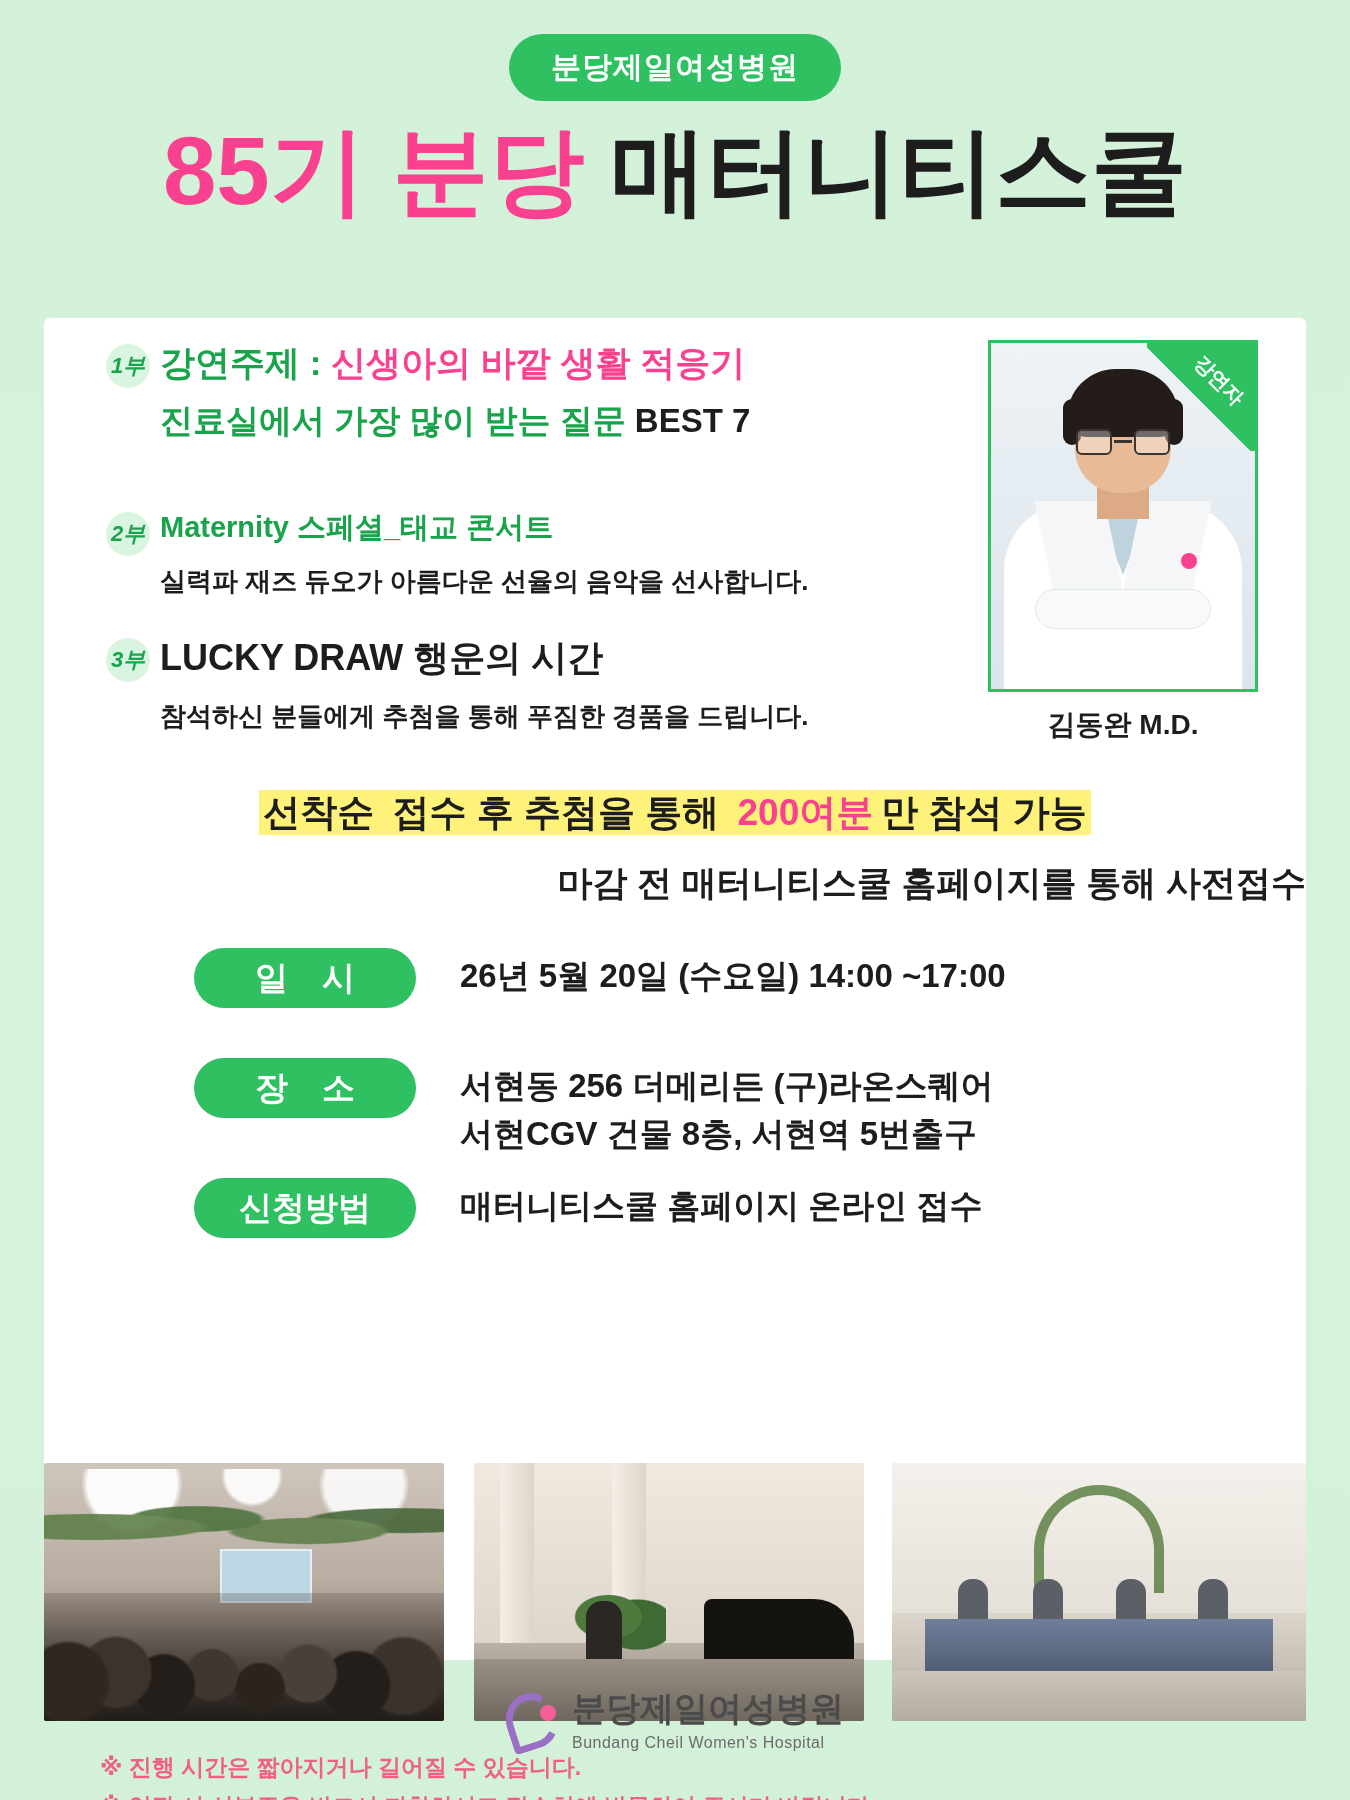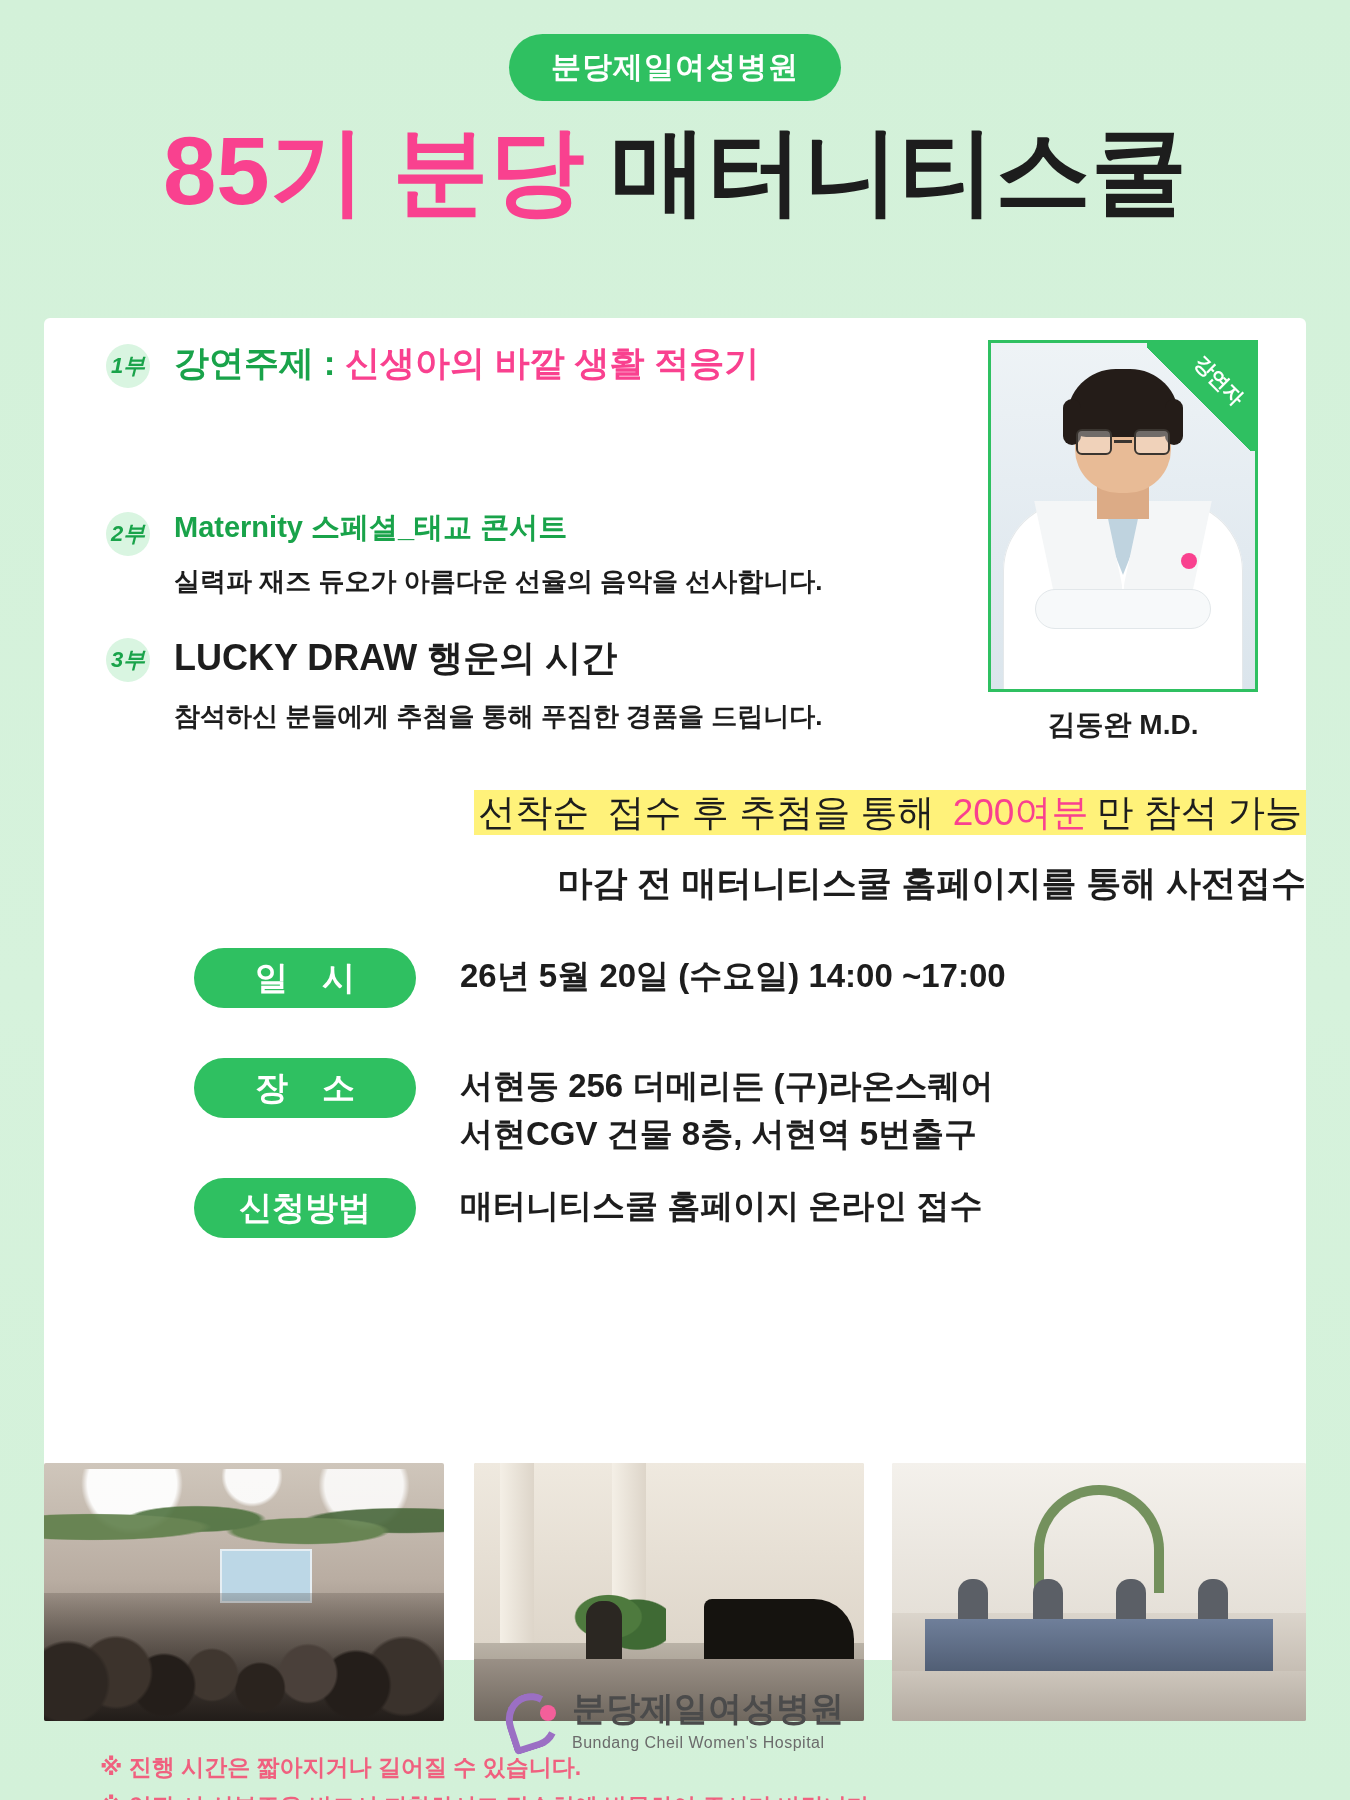--- a/index.html
+++ b/index.html
@@ -57,21 +57,21 @@
   .part-badge {
     position: absolute;
     left: 0; top: 4px;
     width: 44px; height: 44px;
     border-radius: 50%;
     background: #d9f5e1;
     color: #19a34a;
     font-size: 22px; font-weight: bold;
     display: flex; align-items: center; justify-content: center; font-style: italic;
   }
-  .part-body { margin-left: 68px; }
+  .part-body { margin-left: 54px; }
 
   .p1 { top: 22px; }
   .p1 .line1 { font-size: 35px; font-weight: bold; color: #19a34a; white-space: nowrap; }
   .p1 .line1 .pinktext { color: #f9418f; }
   .p1 .line2 { font-size: 33px; font-weight: bold; color: #19a34a; margin-top: 12px; white-space: nowrap;}
   .p1 .line2 .dk { color: #1d1d1d; }
   .p1 .line3 { font-size: 26px; font-weight: bold; color: #1d1d1d; margin-top: 16px; white-space: nowrap;}
 
   .p2 { top: 190px; }
   .p2 .line1 { font-size: 29px; font-weight: bold; color: #19a34a; white-space: nowrap;}
@@ -191,22 +191,22 @@
   }
   .speaker-name {
     margin-top: 14px;
     text-align: center;
     font-size: 28px; font-weight: bold; color: #1d1d1d;
   }
 
   
   .hl1 {
     position: absolute; top: 470px; left: 0; width: 100%;
-    text-align: right;
-    font-size: 37px; font-weight: normal; color: #1d1d1d;
+    text-align: center;
+    font-size: 37px; font-weight: bold; color: #1d1d1d;
     white-space: nowrap;
   }
   .hl1 .mark {
     background: #fff27a; padding: 2px 4px;
   }
   .hl1 .pink { color: #f9418f; }
   .hl2 {
     position: absolute; top: 542px; left: 0; width: 100%;
     text-align: right;
     font-size: 35px; font-weight: bold; color: #1d1d1d;
@@ -381,20 +381,24 @@
 
   <div class="card">
 
     <div class="program">
 
       <div class="part p1">
         <div class="part-badge">1부</div>
         <div class="part-body">
           <div class="line1">
             <span>강연주제 : </span><span class="pinktext">신생아의 바깥 생활 적응기</span>
+          </div>
+          <div class="line2">
+            <span>진료실에서 가장 많이 받는 질문</span>
+            <span class="dk">BEST 7</span>
           </div>
         </div>
       </div>
 
       <div class="part p2">
         <div class="part-badge">2부</div>
         <div class="part-body">
           <div class="line1">Maternity 스페셜_태교 콘서트</div>
           <div class="line2">실력파 재즈 듀오가 아름다운 선율의 음악을 선사합니다.</div>
         </div>

